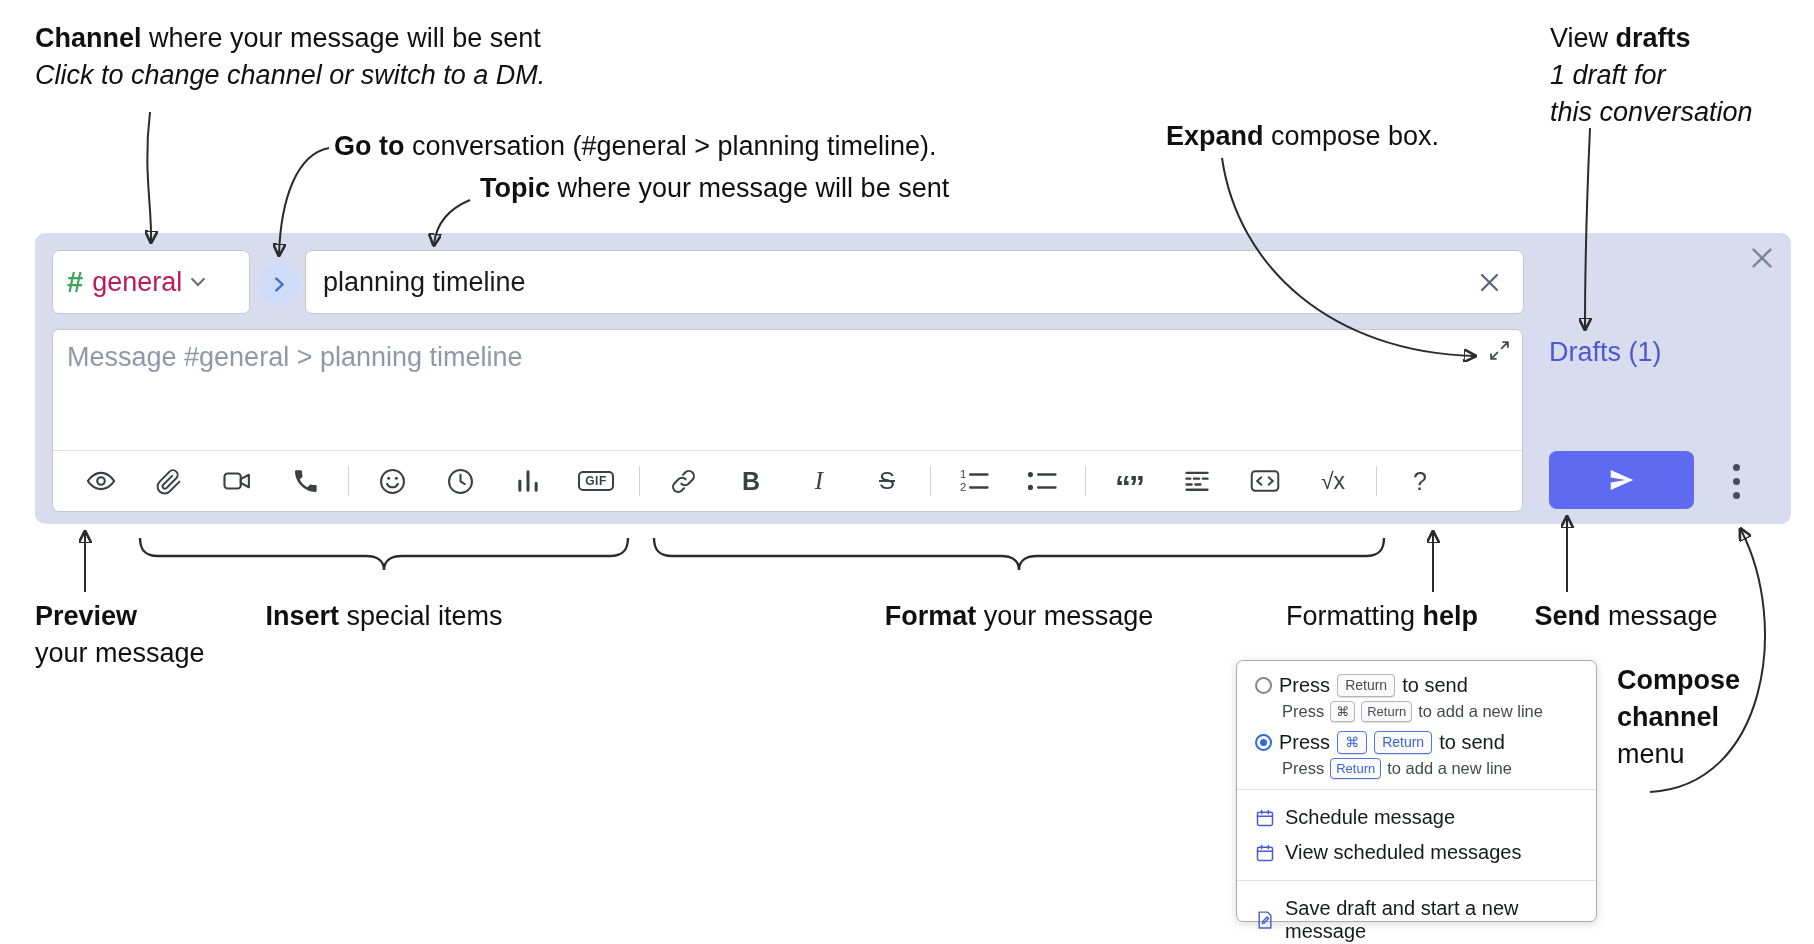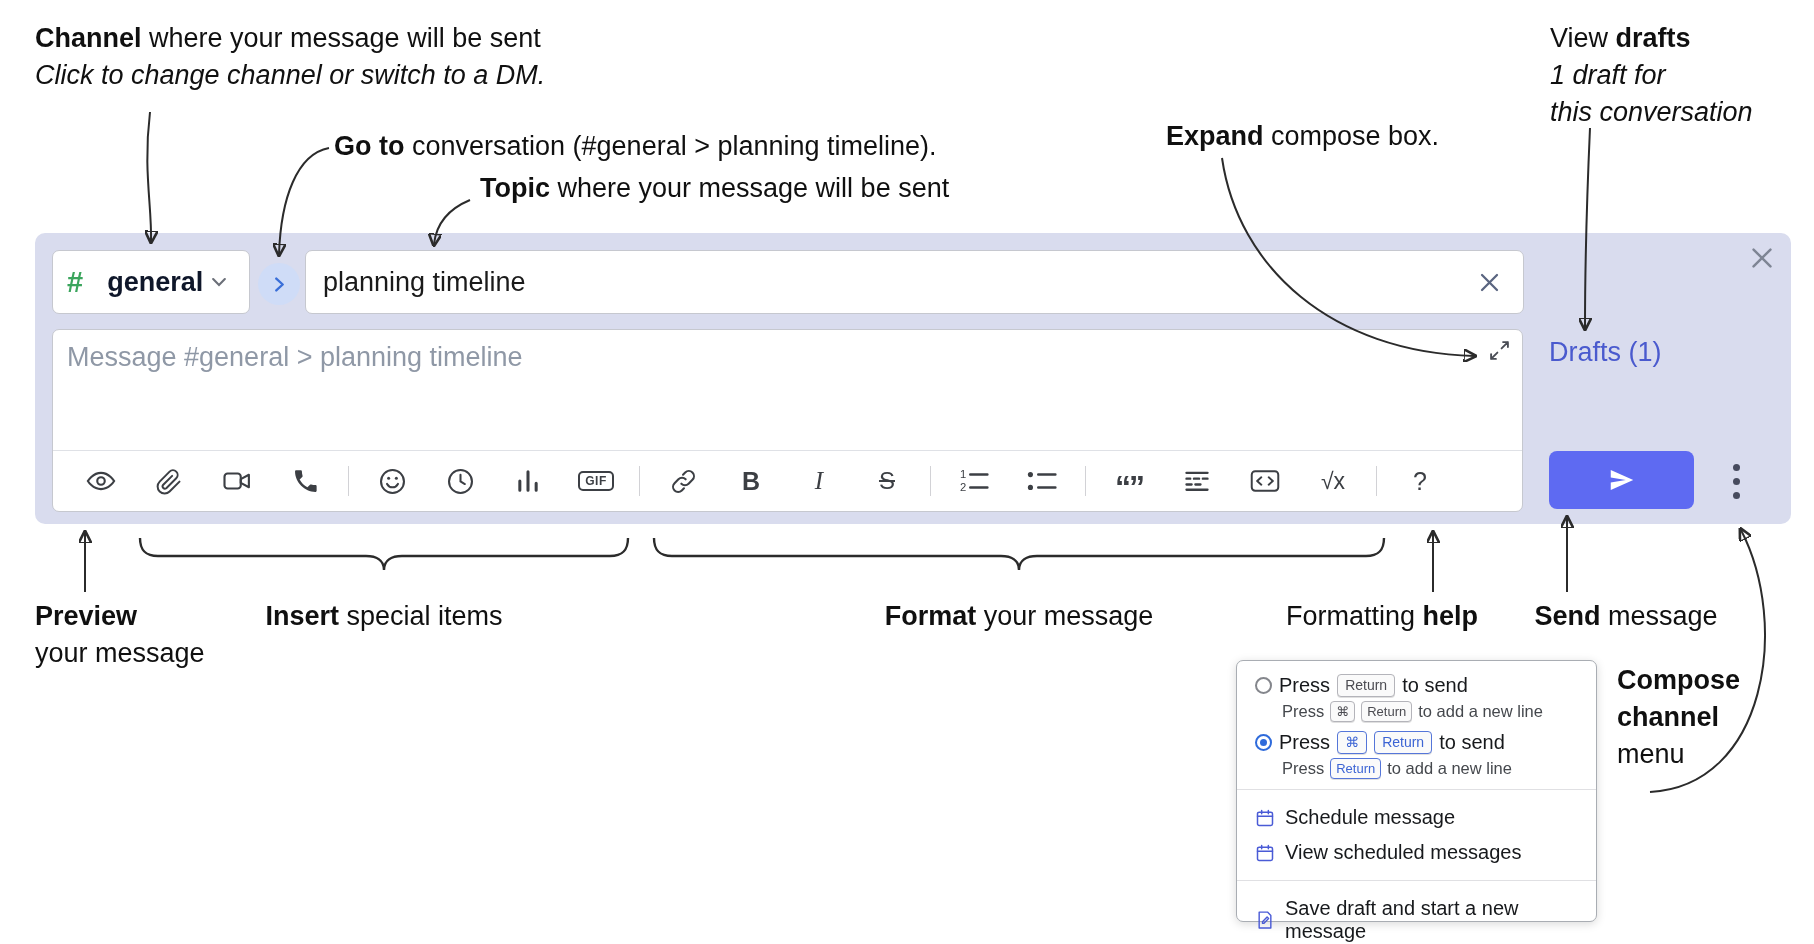--- a/index.html
+++ b/index.html
@@ -15,21 +15,21 @@
   #overlay { position:absolute; left:0; top:0; width:1814px; height:944px; pointer-events:none; z-index:10; }
   #overlay path { stroke:#2b2b2b; stroke-width:2; fill:none; }
   #overlay path.brace { stroke-width:2.4; }
 
   
   #compose { position:absolute; left:35px; top:233px; width:1756px; height:291px; background:#d9dcee; border-radius:10px; }
   .whitebox { background:#fff; border:1px solid #c6c8cf; border-radius:7px; }
 
   #channel-select { position:absolute; left:17px; top:17px; width:198px; height:64px; display:flex; align-items:center; padding:0 14px; gap:9px; cursor:pointer; }
   #channel-hash { color:#3ba55d; font-size:29px; font-weight:700; }
-  #channel-name { font-size:27px; font-weight:700; color:#0f172a;margin-left:15px; }
+  #channel-name { font-size:27px; font-weight:400; color:#be185d; }
 
   #goto-btn { position:absolute; left:223px; top:30px; width:42px; height:42px; border-radius:50%; background:#cfdcf7; display:flex; align-items:center; justify-content:center; cursor:pointer; }
 
   #topic-box { position:absolute; left:270px; top:17px; width:1219px; height:64px; display:flex; align-items:center; padding:0 22px 0 17px; }
   #topic-input { flex:1; border:none; outline:none; background:transparent; font-family:inherit; font-size:27px; color:#1a1a1a; }
   .xbtn { background:none; border:none; cursor:pointer; display:flex; align-items:center; justify-content:center; }
 
   #compose-close { position:absolute; right:16px; top:12px; }
 
   #msg-wrap { position:absolute; left:17px; top:96px; width:1471px; height:183px; background:#fff; border:1px solid #c6c8cf; border-radius:7px; }

